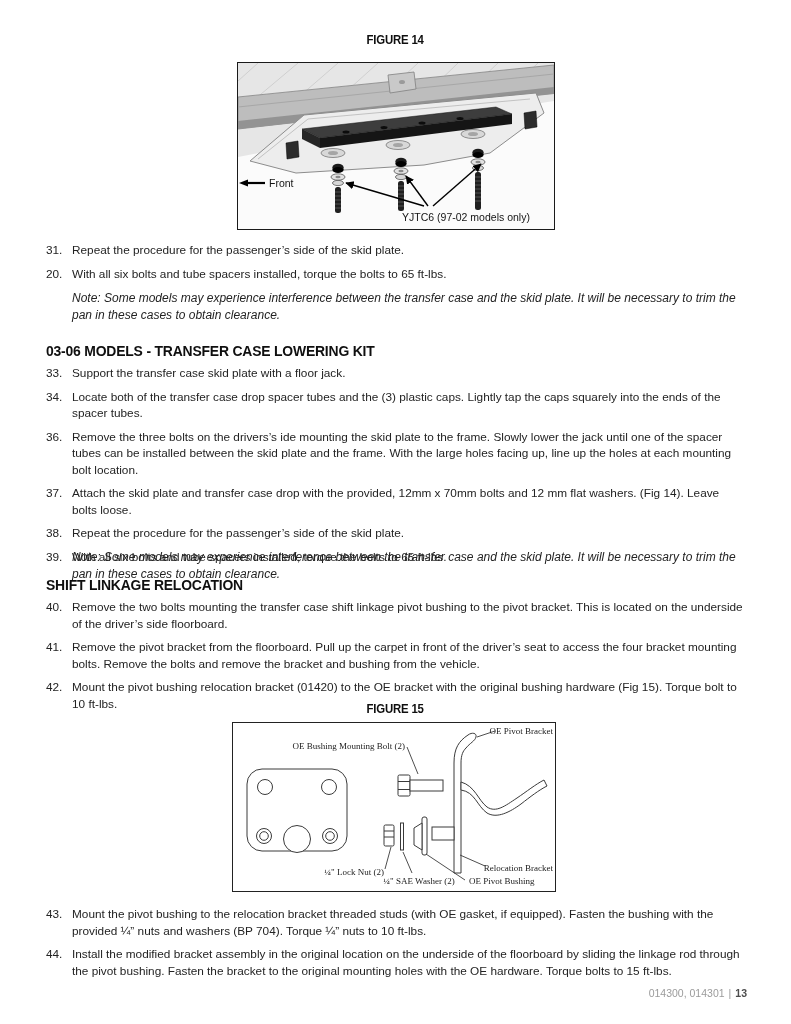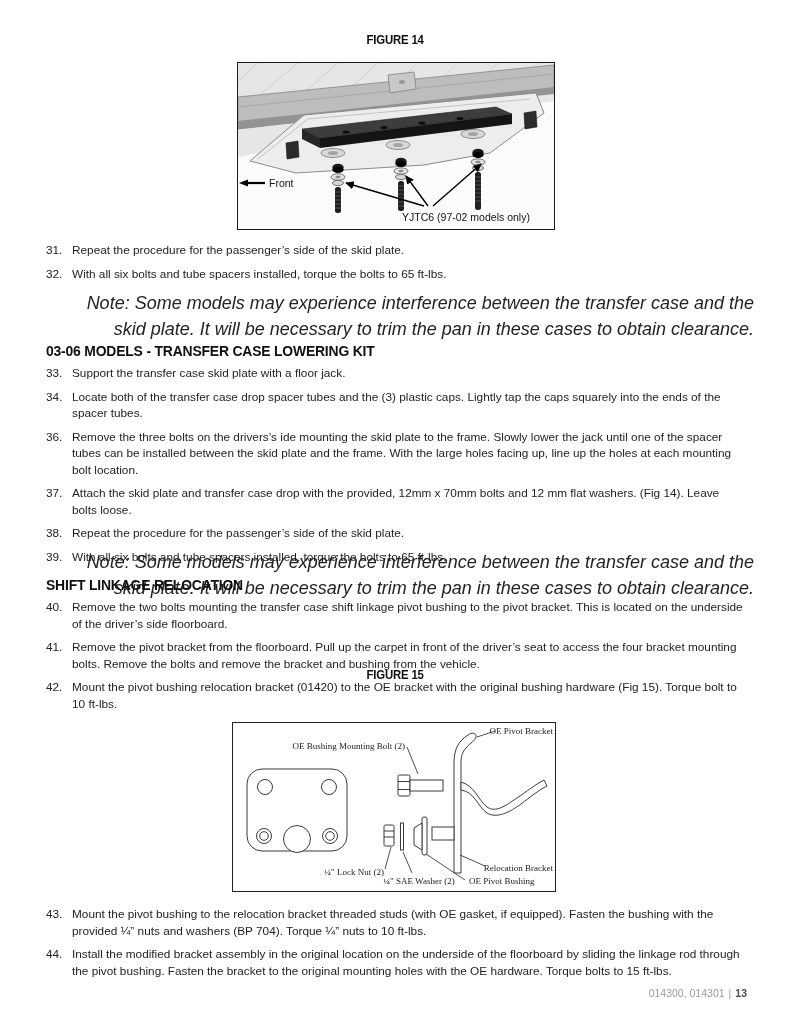--- a/index.html
+++ b/index.html
@@ -3,38 +3,38 @@
 <meta charset="utf-8">
 <style>
   html,body { margin:0; padding:0; background:#ffffff; }
   .page { position:relative; width:791px; height:1024px; background:#ffffff;
           font-family:"Liberation Sans", sans-serif; color:#232323; overflow:hidden; }
 
   .fig-title { position:absolute; left:0; width:100%; text-align:center;
                font-weight:700; font-size:12px; letter-spacing:-0.2px; color:#0f0f0f; }
   .fig-title > span { display:inline-block; transform:scaleX(0.95); }
   #fig14-title { top:33px; }
-  #fig15-title { top:668px; }
+  #fig15-title { top:702px; }
 
   .figure-box { position:absolute; border:1.6px solid #1a1a1a; background:#fff; }
   #fig14-box { left:237px; top:62px; width:316px; height:166px; }
   #fig15-box { left:232px; top:722px; width:322px; height:168px; border-width:1.3px; border-color:#222; }
   .figure-box svg { display:block; width:100%; height:100%; }
 
   .tblock { position:absolute; left:46px; width:700px; }
   #block-a { top:242px; }
   #block-b { top:365px; }
   #block-c { top:599px; }
   #block-d { top:906px; }
   .row { display:flex; margin-bottom:7px; font-size:11.8px; line-height:1.4; }
   .row .num { flex:0 0 26px; }
   .row .txt { flex:1; }
 
-  .note { position:absolute; left:80px; width:674px; font-size:18px; line-height:1.45;
-          font-style:italic; color:#232323;text-align:right; }
+  .note { position:absolute; left:72px; width:674px; font-size:12px; line-height:1.45;
+          font-style:italic; color:#232323; }
   #note-a { top:290px; }
   #note-b { top:549px; }
 
   .sec-h { position:absolute; left:46px; font-size:14.5px; font-weight:700;
            color:#0f0f0f; letter-spacing:-0.2px; }
   .sec-h > span { display:inline-block; transform:scaleX(0.96); transform-origin:left center; }
   #sec-b { top:343px; }
   #sec-c { top:577px; }
 
   .footer { position:absolute; right:44px; top:987px; font-size:10.5px; color:#9b9b9b; }
@@ -175,21 +175,21 @@
       <text class="f14label" x="228" y="158" text-anchor="middle">YJTC6 (97-02 models only)</text>
     </svg>
   </div>
 
   <div class="tblock" id="block-a">
     <div class="row">
         <span class="num">31.</span>
         <span class="txt">Repeat the procedure for the passenger’s side of the skid plate.</span>
       </div>
     <div class="row">
-        <span class="num">32.</span>
+        <span class="num">20.</span>
         <span class="txt">With all six bolts and tube spacers installed, torque the bolts to 65 ft-lbs.</span>
       </div>
   </div>
   <div class="note" id="note-a">Note: Some models may experience interference between the transfer case and the skid plate. It will be necessary to trim the pan in these cases to obtain clearance.</div>
 
   <div class="sec-h" id="sec-b">
     <span>03-06 MODELS - TRANSFER CASE LOWERING KIT</span>
   </div>
   <div class="tblock" id="block-b">
     <div class="row">

